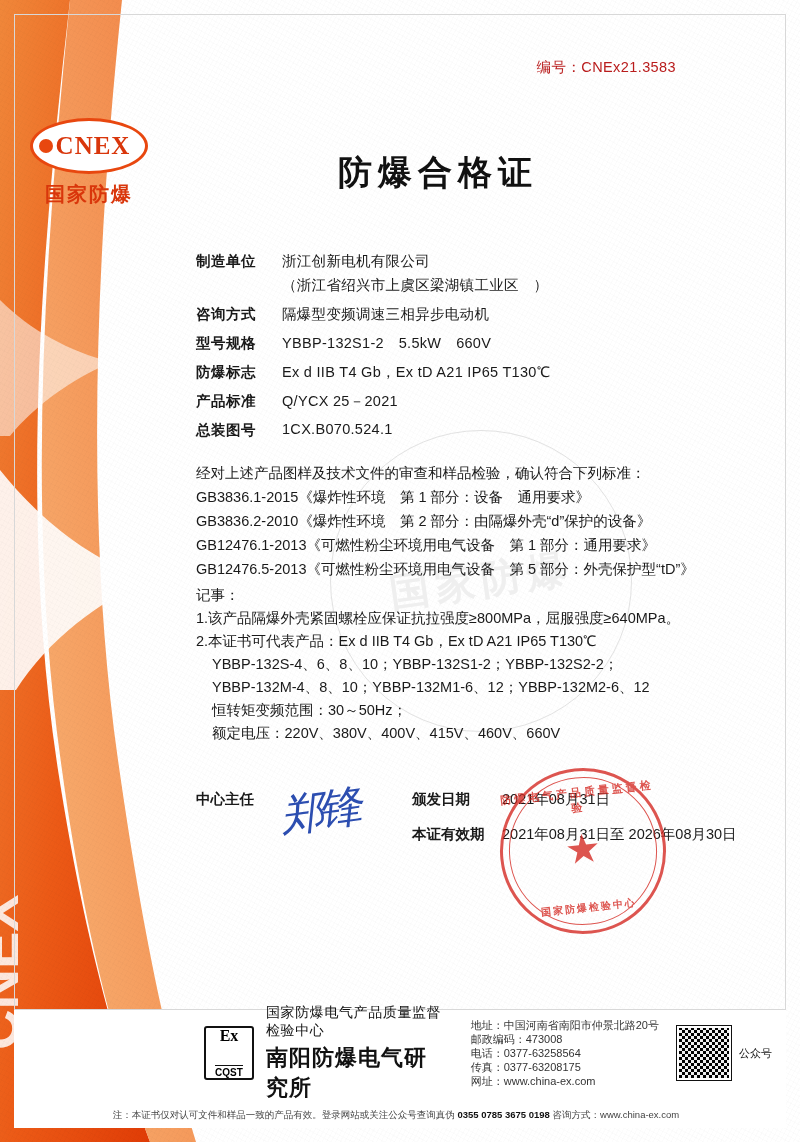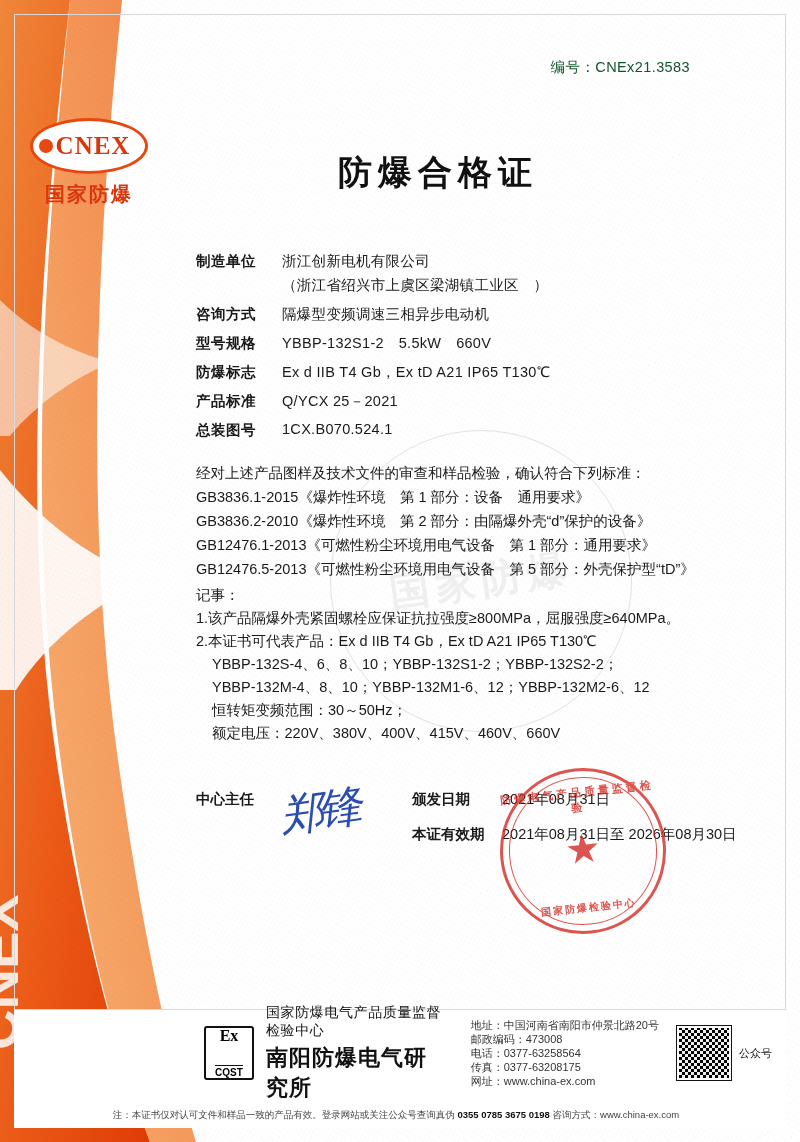--- a/index.html
+++ b/index.html
@@ -37,24 +37,24 @@
   }
   .inner-border {
     position: absolute;
     left: 14px; top: 14px; right: 14px; bottom: 14px;
     border: 1px solid #d8d8d8;
     pointer-events: none;
   }
   
   .cert-number {
     position: absolute;
-    right: 110px;
+    right: 124px;
     top: 58px;
     font-size: 14.5px;
-    color: #14532d;
+    color: #b91c1c;
     letter-spacing: .4px;
   }
   
   .logo-block {
     position: absolute;
     left: 24px;
     top: 118px;
     width: 130px;
     text-align: center;
   }

